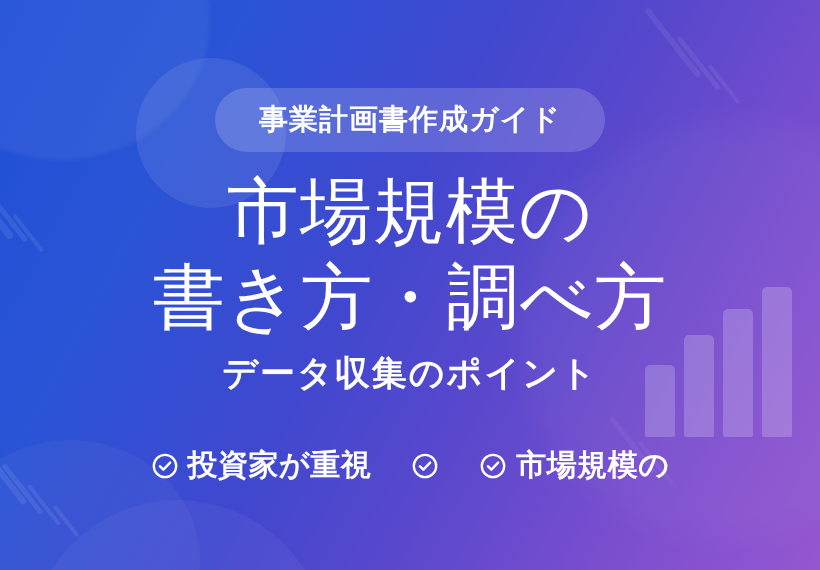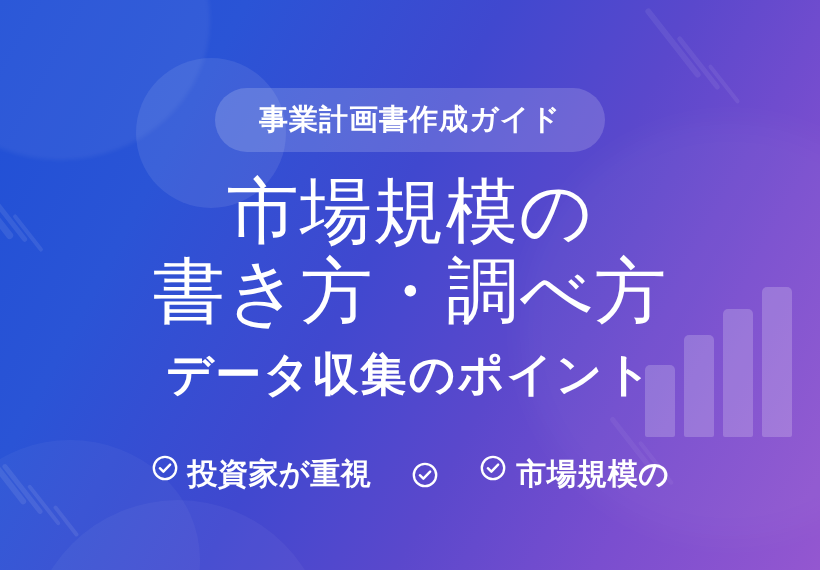--- a/index.html
+++ b/index.html
@@ -133,41 +133,42 @@
     margin-top: 22px;
     color: #ffffff;
     font-size: 72px;
     font-weight: 400;
     line-height: 1.03;
     letter-spacing: 1px;
     text-align: center;
     white-space: nowrap;
   }
   .title-line { display: block; }
-  .title-line-2 { margin-top: 6px; }
+  .title-line-2 { margin-top: 12px; }
 
   .subtitle {
     margin-top: 16px;
     color: #ffffff;
-    font-size: 46px;
+    font-size: 35px;
     font-weight: 700;
     letter-spacing: 2px;
     text-align: center;
     white-space: nowrap;
   }
 
   .features {
     margin-top: 48px;
     display: flex;
     align-items: center;
     gap: 40px;
     white-space: nowrap;
   }
   .feature {
     display: flex;
+    align-items: center;
     gap: 9px;
     color: #ffffff;
     font-size: 30px;
     font-weight: 700;
     letter-spacing: 0.5px;
   }
   .check-icon {
     width: 28px; height: 28px;
     flex: 0 0 28px;
     display: inline-block;

